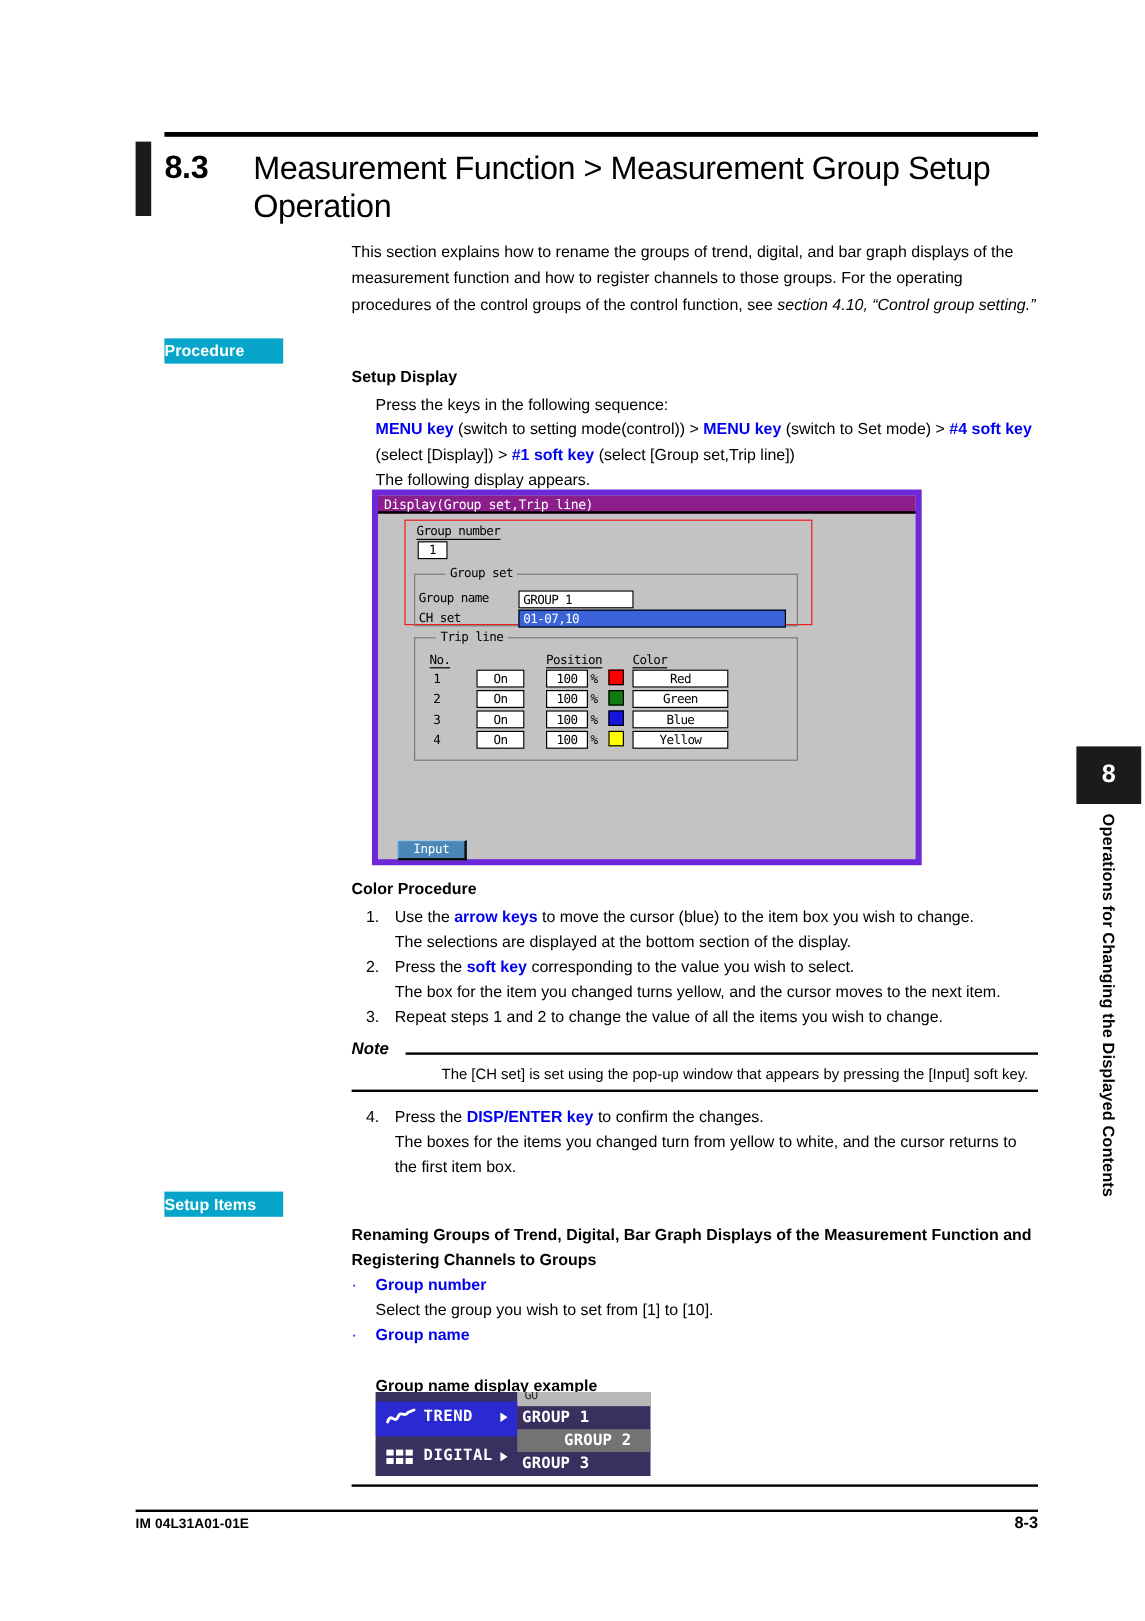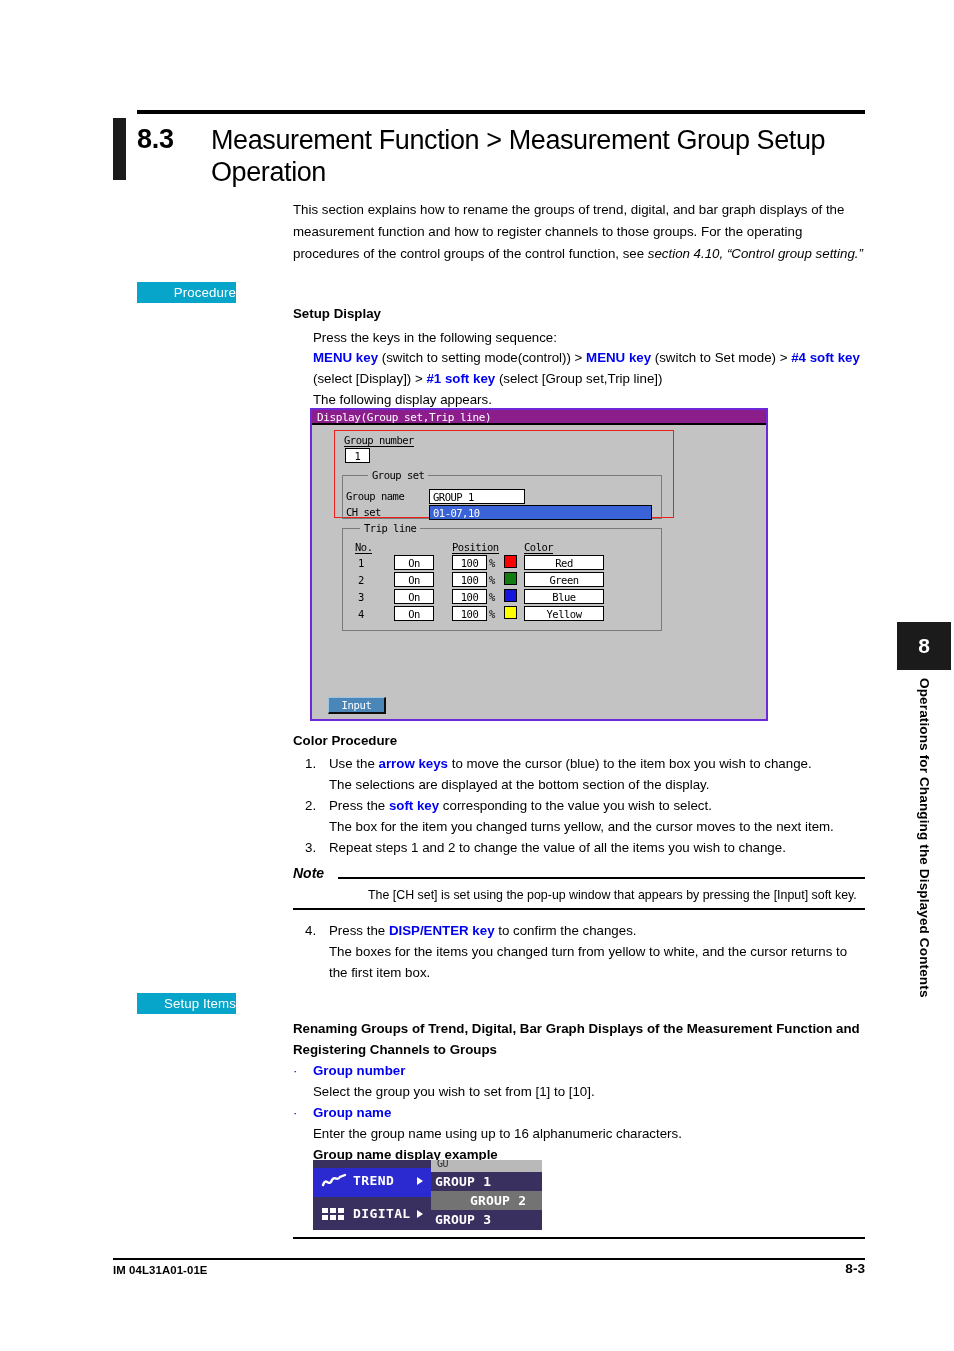--- a/index.html
+++ b/index.html
@@ -13,41 +13,41 @@
   .head-rule{position:absolute;left:137px;top:110px;width:728px;height:4px;background:#000;}
   .chap-bar{position:absolute;left:113px;top:118px;width:13px;height:62px;background:#1b1b1b;}
   .h-num{position:absolute;left:137px;top:124px;font-size:27px;font-weight:bold;letter-spacing:-.3px;}
   .h-title{position:absolute;left:211px;top:124px;width:655px;font-size:27px;font-weight:normal;line-height:32px;letter-spacing:-.4px;}
 
   
   .intro{position:absolute;left:293px;top:199px;width:572px;font-size:13.3px;line-height:22px;}
   .intro i{font-style:italic;}
 
   .badge{
-    position:absolute;background:#06a5c9;color:#fff;font-weight:normal;
-    font-size:13.3px;text-align:right;letter-spacing:.1px;
+    position:absolute;background:#06a5c9;color:#fff;font-weight:bold;
+    font-size:13.3px;text-align:left;letter-spacing:.1px;
   }
   #procedure-badge{left:137px;top:282px;width:99px;height:21px;line-height:21px;}
   #setupitems-badge{left:137px;top:993px;width:99px;height:21px;line-height:21px;}
 
   .sec-h{position:absolute;font-size:13.3px;font-weight:bold;}
   #setup-display-h{left:293px;top:306px;}
   #setup-proc-h{left:293px;top:733px;}
 
   .line{position:absolute;font-size:13.3px;line-height:21px;}
   .b{font-weight:bold;}
   .blue{color:#0000f0;font-weight:bold;}
 
   #sd-l1{left:313px;top:327px;width:560px;}
   #sd-seq{left:313px;top:347px;width:552px;line-height:21px;}
   #sd-l3{left:313px;top:389px;width:560px;}
 
   
   .device{position:absolute;left:310px;top:408px;width:458px;height:313px;background:#c3c3c3;
-          border:2px solid #6d28d9;box-sizing:border-box;}
+          border:5px solid #6d28d9;box-sizing:border-box;}
   .dev-title{position:absolute;left:0;top:0;width:100%;height:15px;background:#8b1e8b;
              border-bottom:2px solid #000;box-sizing:border-box;}
   .dev-title span{position:absolute;left:5px;top:0px;color:#fff;font-family:"DejaVu Sans Mono",monospace;
             font-size:11px;line-height:15px;letter-spacing:-.4px;white-space:nowrap;}
   .dev-red{position:absolute;left:22px;top:20px;width:340px;height:88px;border:1.5px solid #ef1c1c;box-sizing:border-box;}
 
   .mono{font-family:"DejaVu Sans Mono",monospace;font-size:10.5px;letter-spacing:-.5px;color:#000;}
   .lbl{position:absolute;white-space:nowrap;}
   .ul{border-bottom:1px solid #000;}
 
@@ -231,21 +231,20 @@
   <div class="bullet" style="left:293px;top:1060px;">
     <span class="dot">·</span>
     <span class="bt blue">Group number</span>
   </div>
   <div class="sub" style="left:313px;top:1081px;width:552px;">Select the group you wish to set from [1] to [10].</div>
 
   <div class="bullet" style="left:293px;top:1102px;">
     <span class="dot">·</span>
     <span class="bt blue">Group name</span>
   </div>
-  <div class="sub" style="left:313px;top:1123px;width:552px;">Enter the group name using up to 16 alphanumeric characters.</div>
   <div class="sub b" style="left:313px;top:1144px;width:552px;">Group name display example</div>
 
   <div class="gn-ex">
     <div class="gn-top">
       <i>GU</i>
     </div>
 
     <div class="gn-row sel" style="top:8px;">
       <span class="gn-ico">
         <svg width="26" height="18" viewBox="0 0 26 18">

